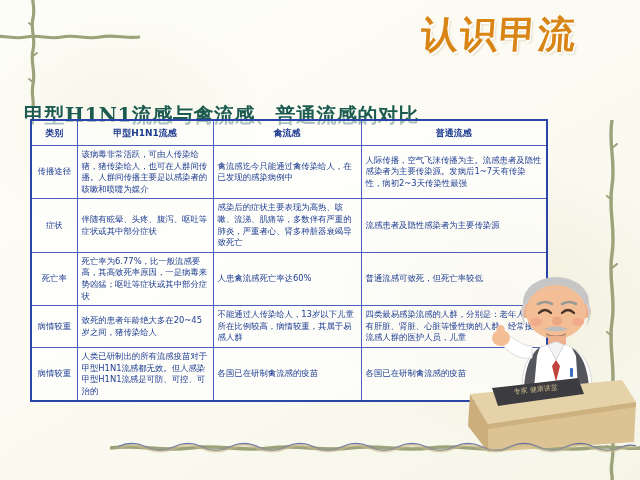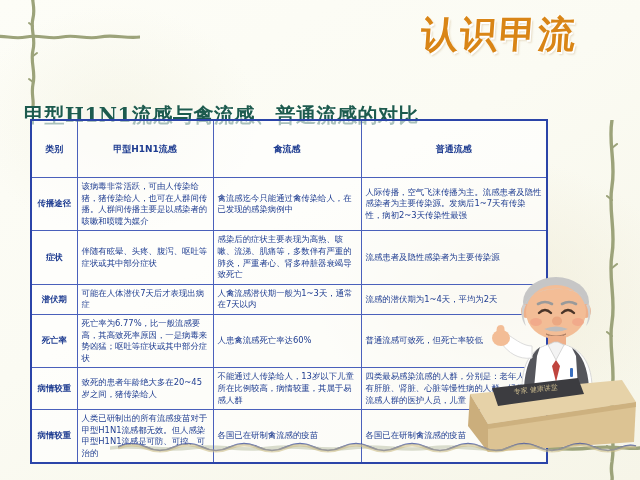--- a/index.html
+++ b/index.html
@@ -86,30 +86,30 @@
     line-height: 1.38;
     font-family: "DejaVu Sans", "Liberation Sans", sans-serif;
     vertical-align: middle;
     padding: 3px 4px;
   }
   #compare-table thead th {
     font-size: 9px;
     font-weight: bold;
     text-align: center;
     height: 20px;
-    padding: 18px 3px;
+    padding: 2px 3px;
   }
   .col-cat  { width: 46px; }
   .col-h1n1 { width: 136px; }
   .col-bird { width: 148px; }
   .col-norm { width: 186px; }
 
   td.cat-cell {
     text-align: center;
-    font-weight: bold;
+    font-weight: normal;
     font-size: 9px;
     line-height: 1.25;
     color: #1f3d91;
     padding: 2px;
   }
   td.body-cell {
     text-align: left;
     vertical-align: top;
     padding: 4px 5px;
   }
@@ -185,26 +185,20 @@
         <td class="body-cell">禽流感迄今只能通过禽传染给人，在已发现的感染病例中</td>
         <td class="body-cell">人际传播，空气飞沫传播为主。流感患者及隐性感染者为主要传染源。发病后1~7天有传染性，病初2~3天传染性最强</td>
       </tr>
       <tr>
         <td class="cat-cell">症状</td>
         <td class="body-cell">伴随有眩晕、头疼、腹泻、呕吐等症状或其中部分症状</td>
         <td class="body-cell">感染后的症状主要表现为高热、咳嗽、流涕、肌痛等，多数伴有严重的肺炎，严重者心、肾多种脏器衰竭导致死亡</td>
         <td class="body-cell">流感患者及隐性感染者为主要传染源</td>
       </tr>
       <tr>
-        <td class="cat-cell">潜伏期</td>
-        <td class="body-cell">可能在人体潜伏7天后才表现出病症</td>
-        <td class="body-cell">人禽流感潜伏期一般为1~3天，通常在7天以内</td>
-        <td class="body-cell">流感的潜伏期为1~4天，平均为2天</td>
-      </tr>
-      <tr>
         <td class="cat-cell">死亡率</td>
         <td class="body-cell">死亡率为6.77%，比一般流感要高，其高致死率原因，一是病毒来势凶猛；呕吐等症状或其中部分症状</td>
         <td class="body-cell">人患禽流感死亡率达60%</td>
         <td class="body-cell">普通流感可致死，但死亡率较低</td>
       </tr>
       <tr>
         <td class="cat-cell">病情较重</td>
         <td class="body-cell">致死的患者年龄绝大多在20~45岁之间，猪传染给人</td>
         <td class="body-cell">不能通过人传染给人，13岁以下儿童所在比例较高，病情较重，其属于易感人群</td>
         <td class="body-cell">四类最易感染流感的人群，分别是：老年人，患有肝脏、肾脏、心脏等慢性病的人群，经常接触流感人群的医护人员，儿童</td>

